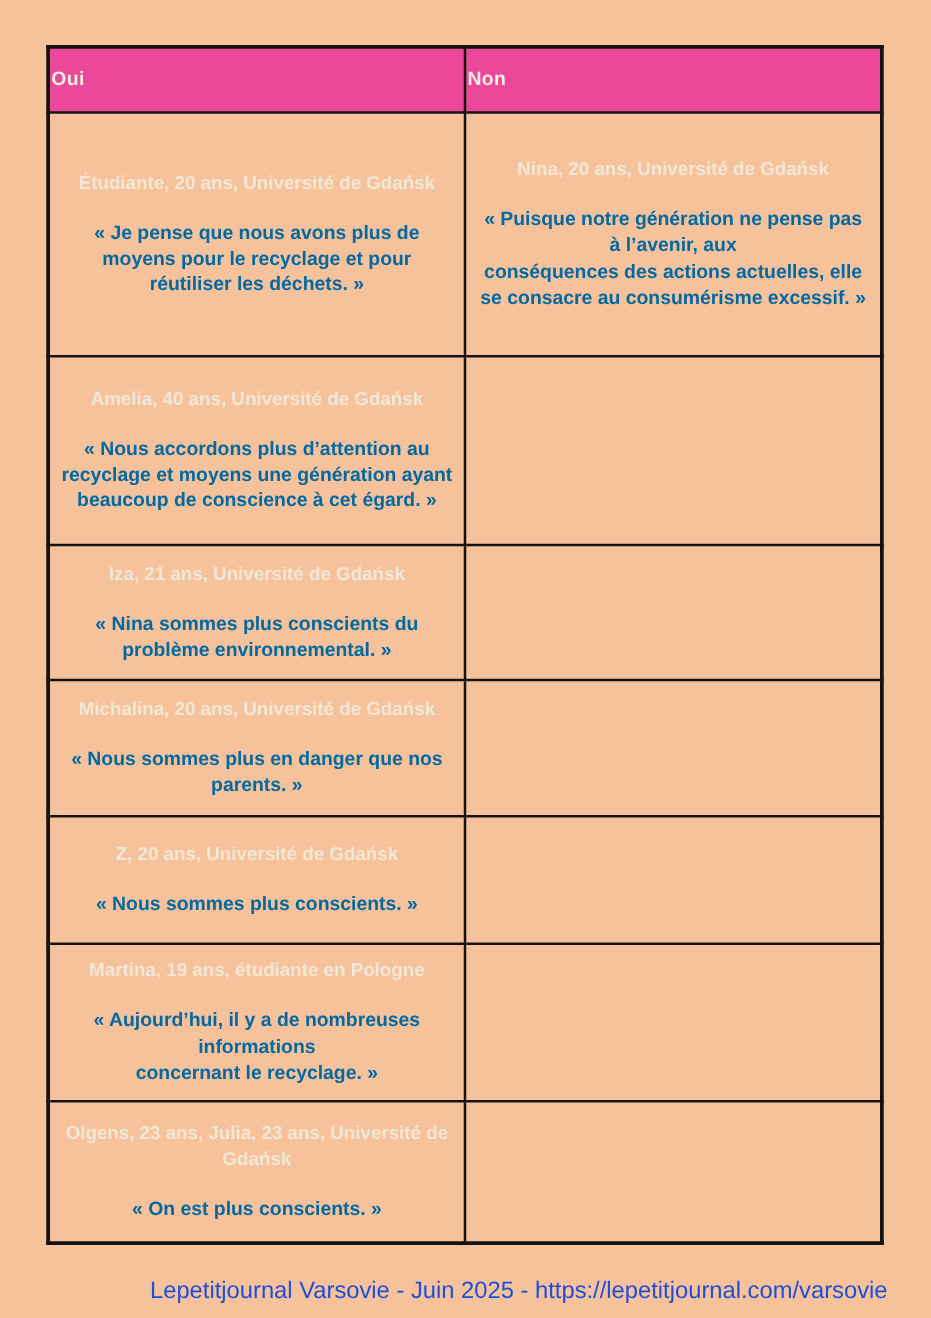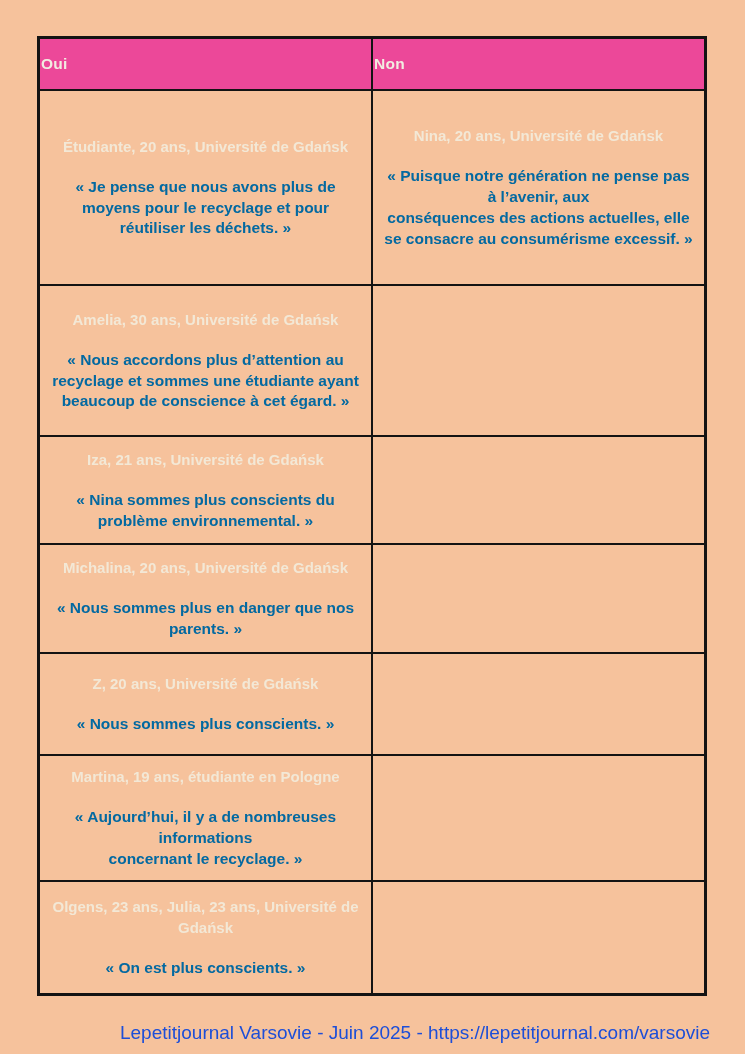--- a/index.html
+++ b/index.html
@@ -97,22 +97,22 @@
           <div class="quote">« Je pense que nous avons plus de moyens pour le recyclage et pour réutiliser les déchets. »</div>
         </td>
         <td class="cell">
           <div class="name">Nina, 20 ans, Université de Gdańsk</div>
           <div class="quote">« Puisque notre génération ne pense pas à l’avenir, aux
 conséquences des actions actuelles, elle se consacre au consumérisme excessif. »</div>
         </td>
       </tr>
       <tr>
         <td class="cell">
-          <div class="name">Amelia, 30 ans, Université de Gdańsk</div>
-          <div class="quote">« Nous accordons plus d’attention au recyclage et sommes une étudiante ayant beaucoup de conscience à cet égard. »</div>
+          <div class="name">Amelia, 40 ans, Université de Gdańsk</div>
+          <div class="quote">« Nous accordons plus d’attention au recyclage et moyens une génération ayant beaucoup de conscience à cet égard. »</div>
         </td>
         <td class="cell"></td>
       </tr>
       <tr>
         <td class="cell">
           <div class="name">Iza, 21 ans, Université de Gdańsk</div>
           <div class="quote">« Nina sommes plus conscients du problème environnemental. »</div>
         </td>
         <td class="cell"></td>
       </tr>

